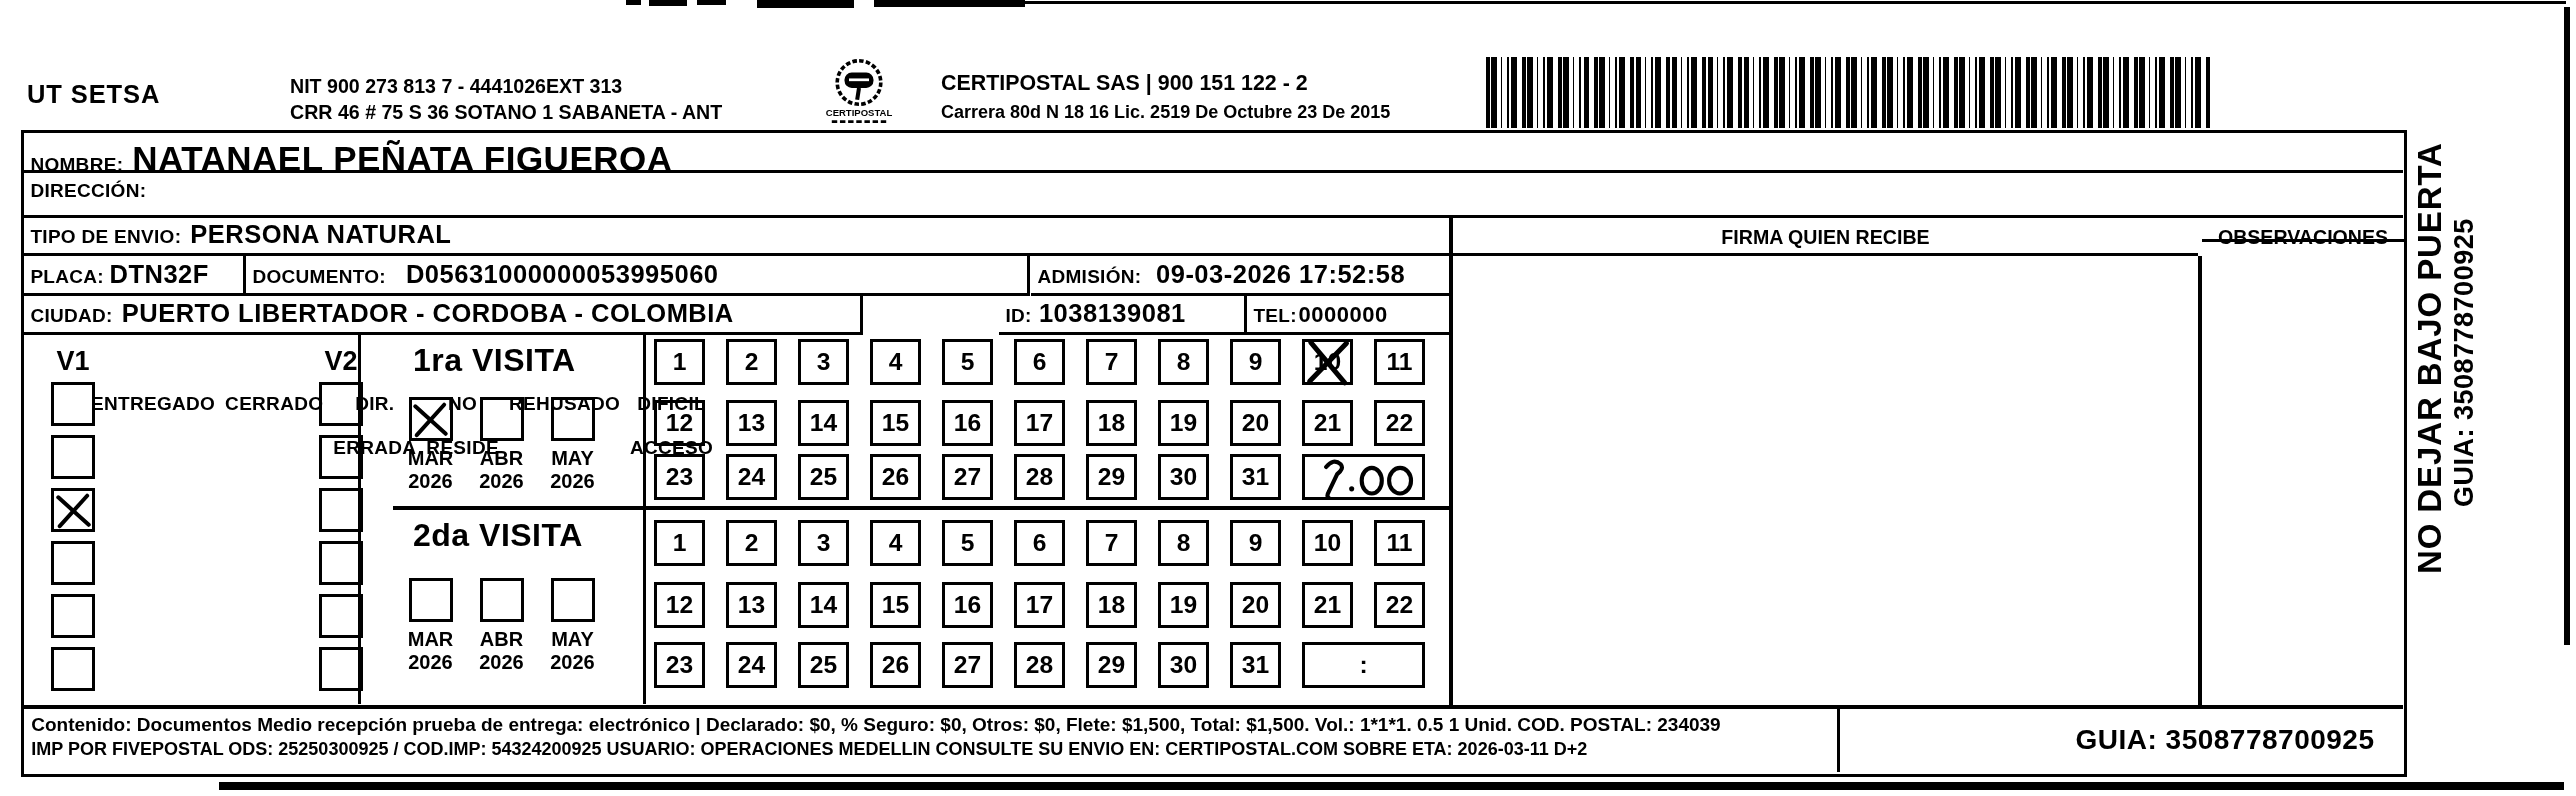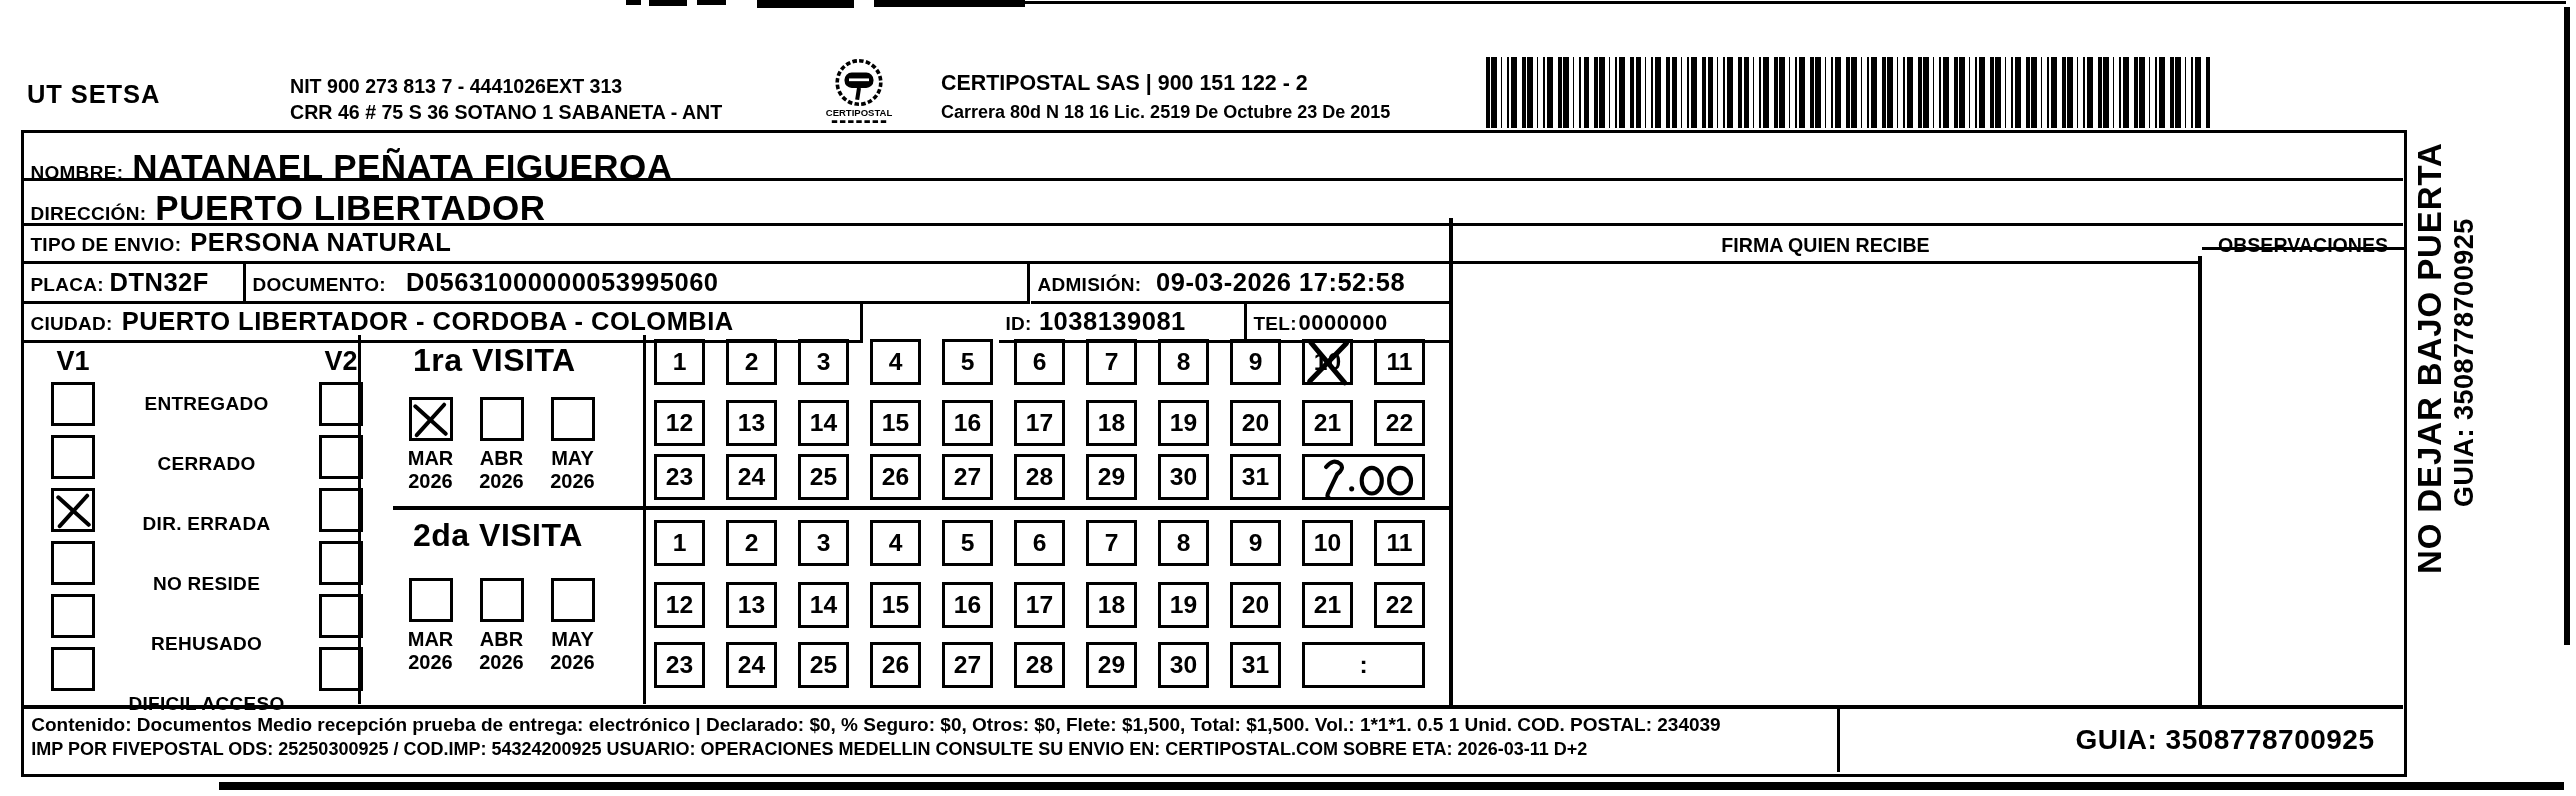--- a/index.html
+++ b/index.html
@@ -18,39 +18,39 @@
   .operator-block .op2 { font-size:18px; }
   .logo { position:absolute; left:820px; top:55px; }
   .barcode { position:absolute; left:1486px; top:57px; width:725px; height:71px;
     background:repeating-linear-gradient(90deg,
       #000 0 3.6px,#fff 3.6px 5.5px,#000 5.5px 11px,#fff 11px 14.6px,#000 14.6px 16.4px,
       #fff 16.4px 21px,#000 21px 23px,#fff 23px 25.5px,#000 25.5px 31px,#fff 31px 36px); }
 
   
   .form { position:absolute; left:21px; top:130px; width:2386px; height:647px;
           border:3.6px solid #000; }
-  .cell { position:absolute; overflow:visible; white-space:nowrap;margin-top:8px; }
+  .cell { position:absolute; overflow:visible; white-space:nowrap; }
   .bb { border-bottom:3.6px solid #000; }
   .br { border-right:3.6px solid #000; }
   .pair { display:flex; align-items:baseline; padding-left:6.4px; padding-top:5.5px; }
   .lbl { font-size:19px; letter-spacing:0.3px; }
   .val { font-size:35px; margin-left:9px; letter-spacing:0.5px; }
   .val.sm { font-size:25.5px; }
   .hdr { font-size:19.6px; text-align:center; padding-top:8.2px; }
 
   .vline-lt   { position:absolute; left:1425px; top:85px;  width:3.6px; height:491px; background:#000; }
   .vline-fo   { position:absolute; left:2174px; top:123px; width:3.6px; height:452px; background:#000; }
   .hline-mid  { position:absolute; left:369px;  top:373px; width:1060px; height:3.6px; background:#000; }
   .hline-foot { position:absolute; left:0;      top:572px; width:2379px; height:3.6px; background:#000; }
 
   
   .vpanel { position:absolute; left:0; top:202px; width:337px; height:369px; border-right:3.6px solid #000; }
   .vhead { position:absolute; width:44px; text-align:center; font-size:27px; }
   .vboxes { position:absolute; display:flex; flex-direction:column; gap:9px; }
-  .vlabels { position:absolute; left:73px; top:250px; width:219px; display:flex; flex-direction:column; gap:16px; }
+  .vlabels { position:absolute; left:67px; top:250px; width:219px; display:flex; flex-direction:row; gap:10px; }
   .vstatus { height:44px; line-height:44px; text-align:center; font-size:19px; letter-spacing:0.3px; }
   .cbx { width:44px; height:44px; border:3.6px solid #000; position:relative; flex:0 0 auto; }
   .checked-x::before, .checked-x::after { content:""; position:absolute; top:48%; left:-9%;
       width:118%; height:4.1px; background:#000; border-radius:2.7px; }
   .checked-x::before { transform:rotate(42deg); }
   .checked-x::after  { transform:rotate(-48deg); }
 
   
   .mpanel { position:absolute; left:369px; top:202px; width:253px; height:369px; border-right:3.6px solid #000; }
   .mtitle { position:absolute; left:20px; font-size:32px; letter-spacing:0.5px; }
@@ -127,21 +127,20 @@
 
   <div class="form">
 
     <div class="cell bb pair" style="left:0;top:0;width:2379px;height:40px">
       <span class="lbl">NOMBRE:</span>
       <span class="val">NATANAEL PEÑATA FIGUEROA</span>
     </div>
 
     <div class="cell bb pair" style="left:0;top:44px;width:2379px;height:41px;padding-top:2.7px">
       <span class="lbl">DIRECCIÓN:</span>
-      <span class="val">PUERTO LIBERTADOR</span>
     </div>
 
     <div class="cell bb hdr" style="left:1429px;top:85px;width:745px;height:38px">FIRMA QUIEN RECIBE</div>
     <div class="cell bb pair" style="left:0;top:85px;width:1425px;height:38px;padding-top:1.8px">
       <span class="lbl">TIPO DE ENVIO:</span>
       <span class="val sm">PERSONA NATURAL</span>
     </div>
     <div class="cell bb hdr" style="left:2178px;top:85px;width:202px;height:24px">OBSERVACIONES</div>
 
     <div class="cell bb br pair" style="left:0;top:123px;width:222px;height:40px;padding-top:3.6px">

